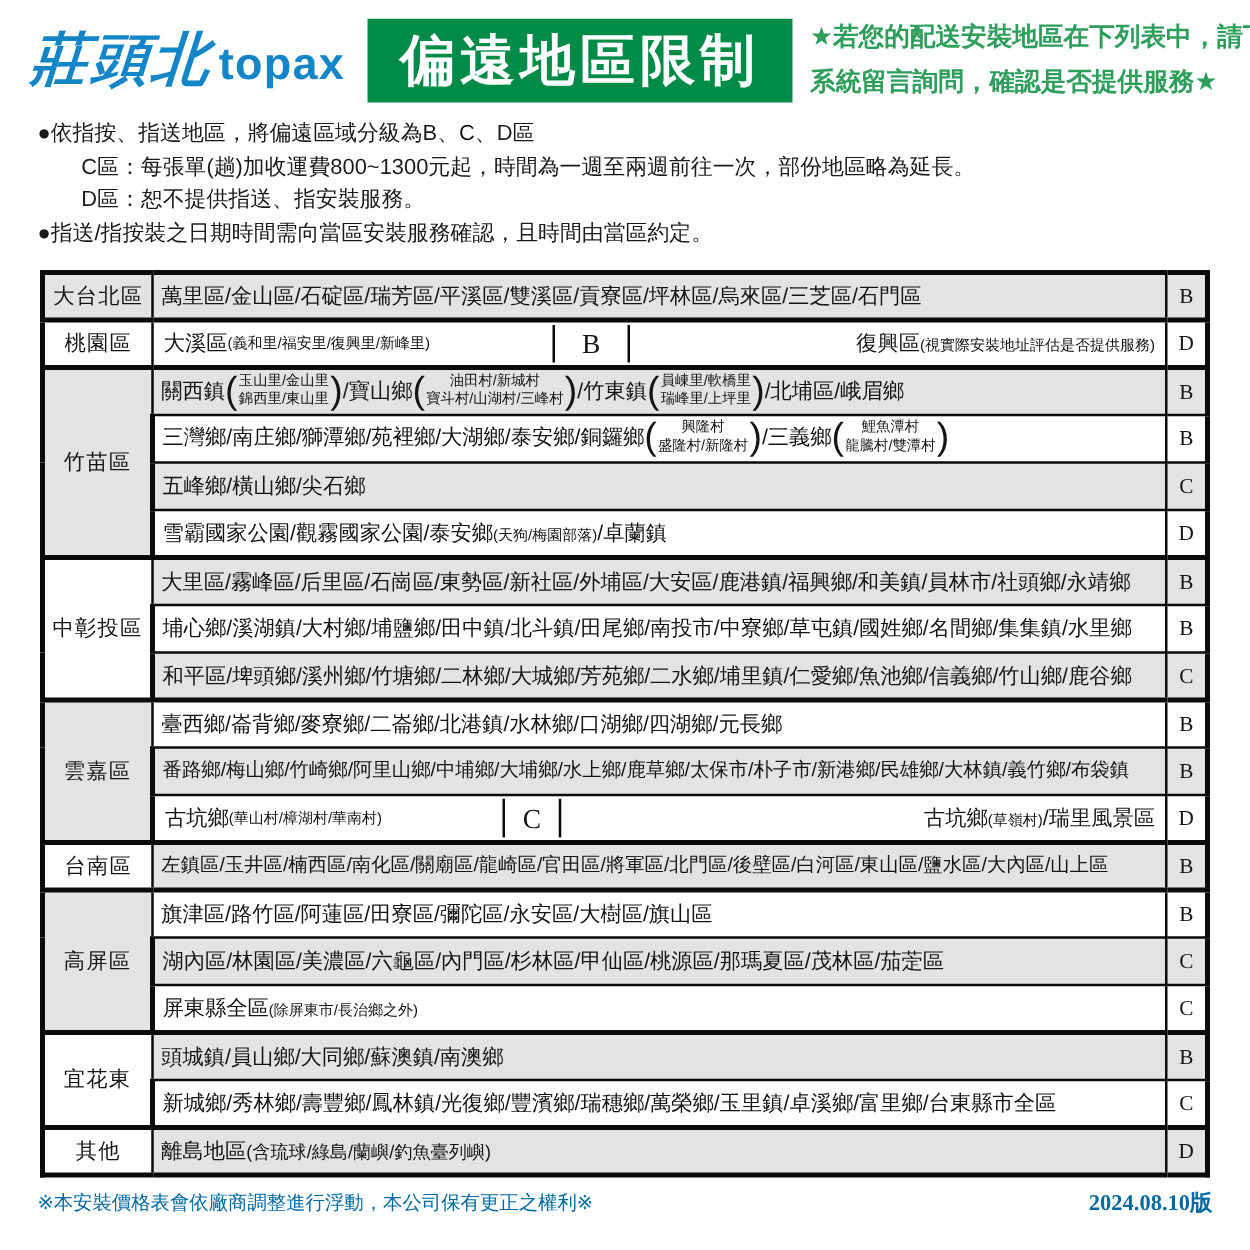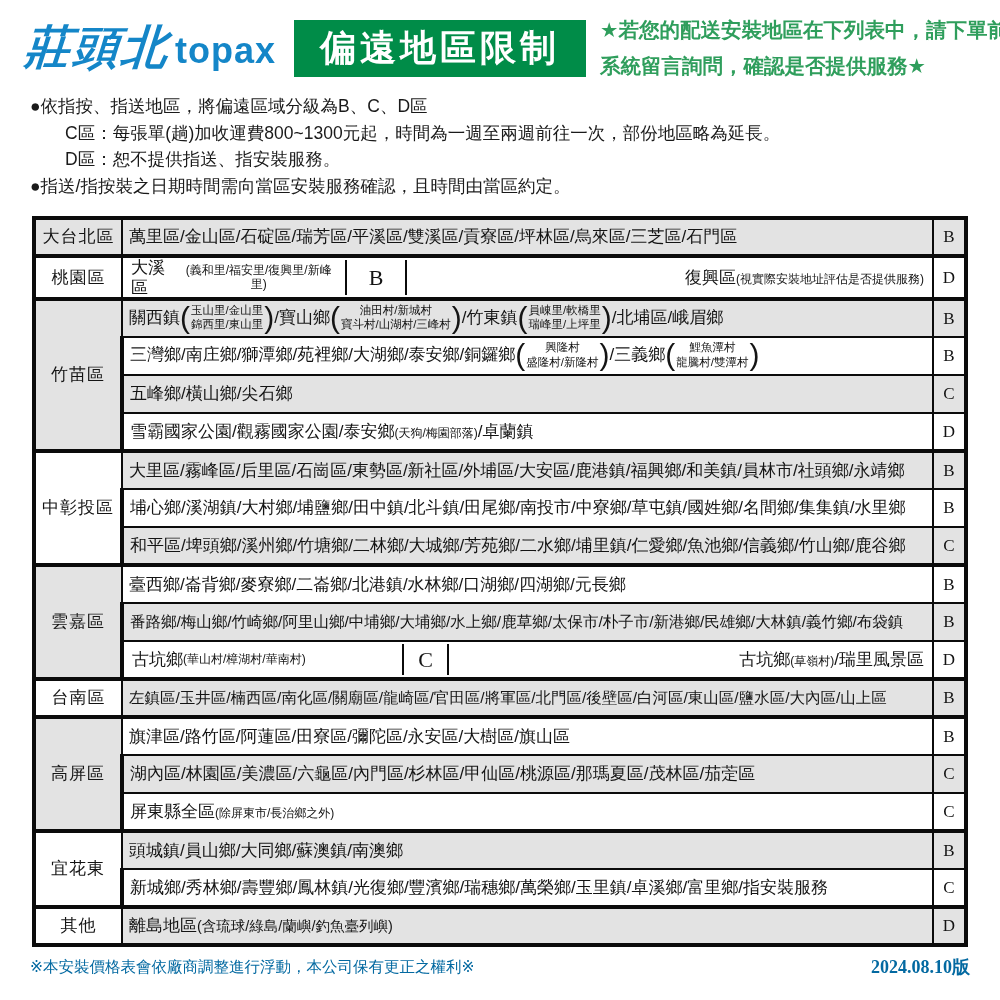--- a/index.html
+++ b/index.html
@@ -7,21 +7,21 @@
     position:relative;width:1000px;height:1000px;background:#fff;
     font-family:"Liberation Sans","DejaVu Sans",sans-serif;color:#111;
     overflow:hidden;
   }
   
   .header{display:flex;align-items:center;padding:12px 15px 0 25px;height:84px;box-sizing:border-box;}
   .logo{display:flex;align-items:baseline;white-space:nowrap;}
   .logo-zh{font-size:46px;font-weight:900;color:#1486c8;font-style:italic;letter-spacing:2px;transform:skewX(-4deg);}
   .logo-en{font-size:36px;font-weight:800;color:#1486c8;margin-left:6px;letter-spacing:1px;}
   .title-badge{
-    background:#008c48;color:#fff;font-size:36px;font-weight:700;letter-spacing:4px;
+    background:#008c48;color:#fff;font-size:44px;font-weight:700;letter-spacing:4px;
     padding:4px 26px;margin-left:18px;white-space:nowrap;
   }
   .notice{margin-left:14px;color:#2f9e5c;font-size:20.5px;line-height:1.75;font-weight:600;white-space:nowrap;}
   
   .notes{padding:14px 0 6px 30px;font-size:17.5px;line-height:1.0;color:#1a1a1a;}
   .notes .n{margin:0 0 9px 0;}
   .notes .indent{margin-left:35px;}
   
   table.remote{
     border-collapse:collapse;table-layout:fixed;
@@ -91,21 +91,21 @@
         <tr class="group-start">
       <td class="label shaded">大台北區</td>
       <td class="shaded"><span>萬里區/金山區/石碇區/瑞芳區/平溪區/雙溪區/貢寮區/坪林區/烏來區/三芝區/石門區</span></td>
       <td class="grade shaded">B</td>
     </tr>
 
     <tr class="group-start">
       <td class="label white">桃園區</td>
       <td class="white">
         <div class="splitrow">
-          <div class="sl" style="width:222px">
+          <div class="sl" style="width:319px">
             <span>大溪區</span>
                 <span class="sub">(義和里/福安里/復興里/新峰里)</span>
           </div>
           <div class="sl smid" style="width:62px">B</div>
           <div class="sl sr">
             <span><span>復興區</span><span class="sub">(視實際安裝地址評估是否提供服務)</span></span>
           </div>
         </div>
       </td>
       <td class="grade white">D</td>
@@ -226,21 +226,21 @@
       <td class="white"><span>屏東縣全區</span><span class="sub">(除屏東市/長治鄉之外)</span></td>
       <td class="grade white">C</td>
     </tr>
 
     <tr class="group-start">
       <td class="label white" rowspan="2">宜花東</td>
       <td class="shaded"><span>頭城鎮/員山鄉/大同鄉/蘇澳鎮/南澳鄉</span></td>
       <td class="grade shaded">B</td>
     </tr>
     <tr>
-      <td class="white"><span>新城鄉/秀林鄉/壽豐鄉/鳳林鎮/光復鄉/豐濱鄉/瑞穗鄉/萬榮鄉/玉里鎮/卓溪鄉/富里鄉/指安裝服務</span></td>
+      <td class="white"><span>新城鄉/秀林鄉/壽豐鄉/鳳林鎮/光復鄉/豐濱鄉/瑞穗鄉/萬榮鄉/玉里鎮/卓溪鄉/富里鄉/台東縣市全區</span></td>
       <td class="grade white">C</td>
     </tr>
 
     <tr class="group-start">
       <td class="label white">其他</td>
       <td class="shaded"><span>離島地區</span><span class="subm">(含琉球/綠島/蘭嶼/釣魚臺列嶼)</span></td>
       <td class="grade shaded">D</td>
     </tr>
   </tbody>
     </table>

